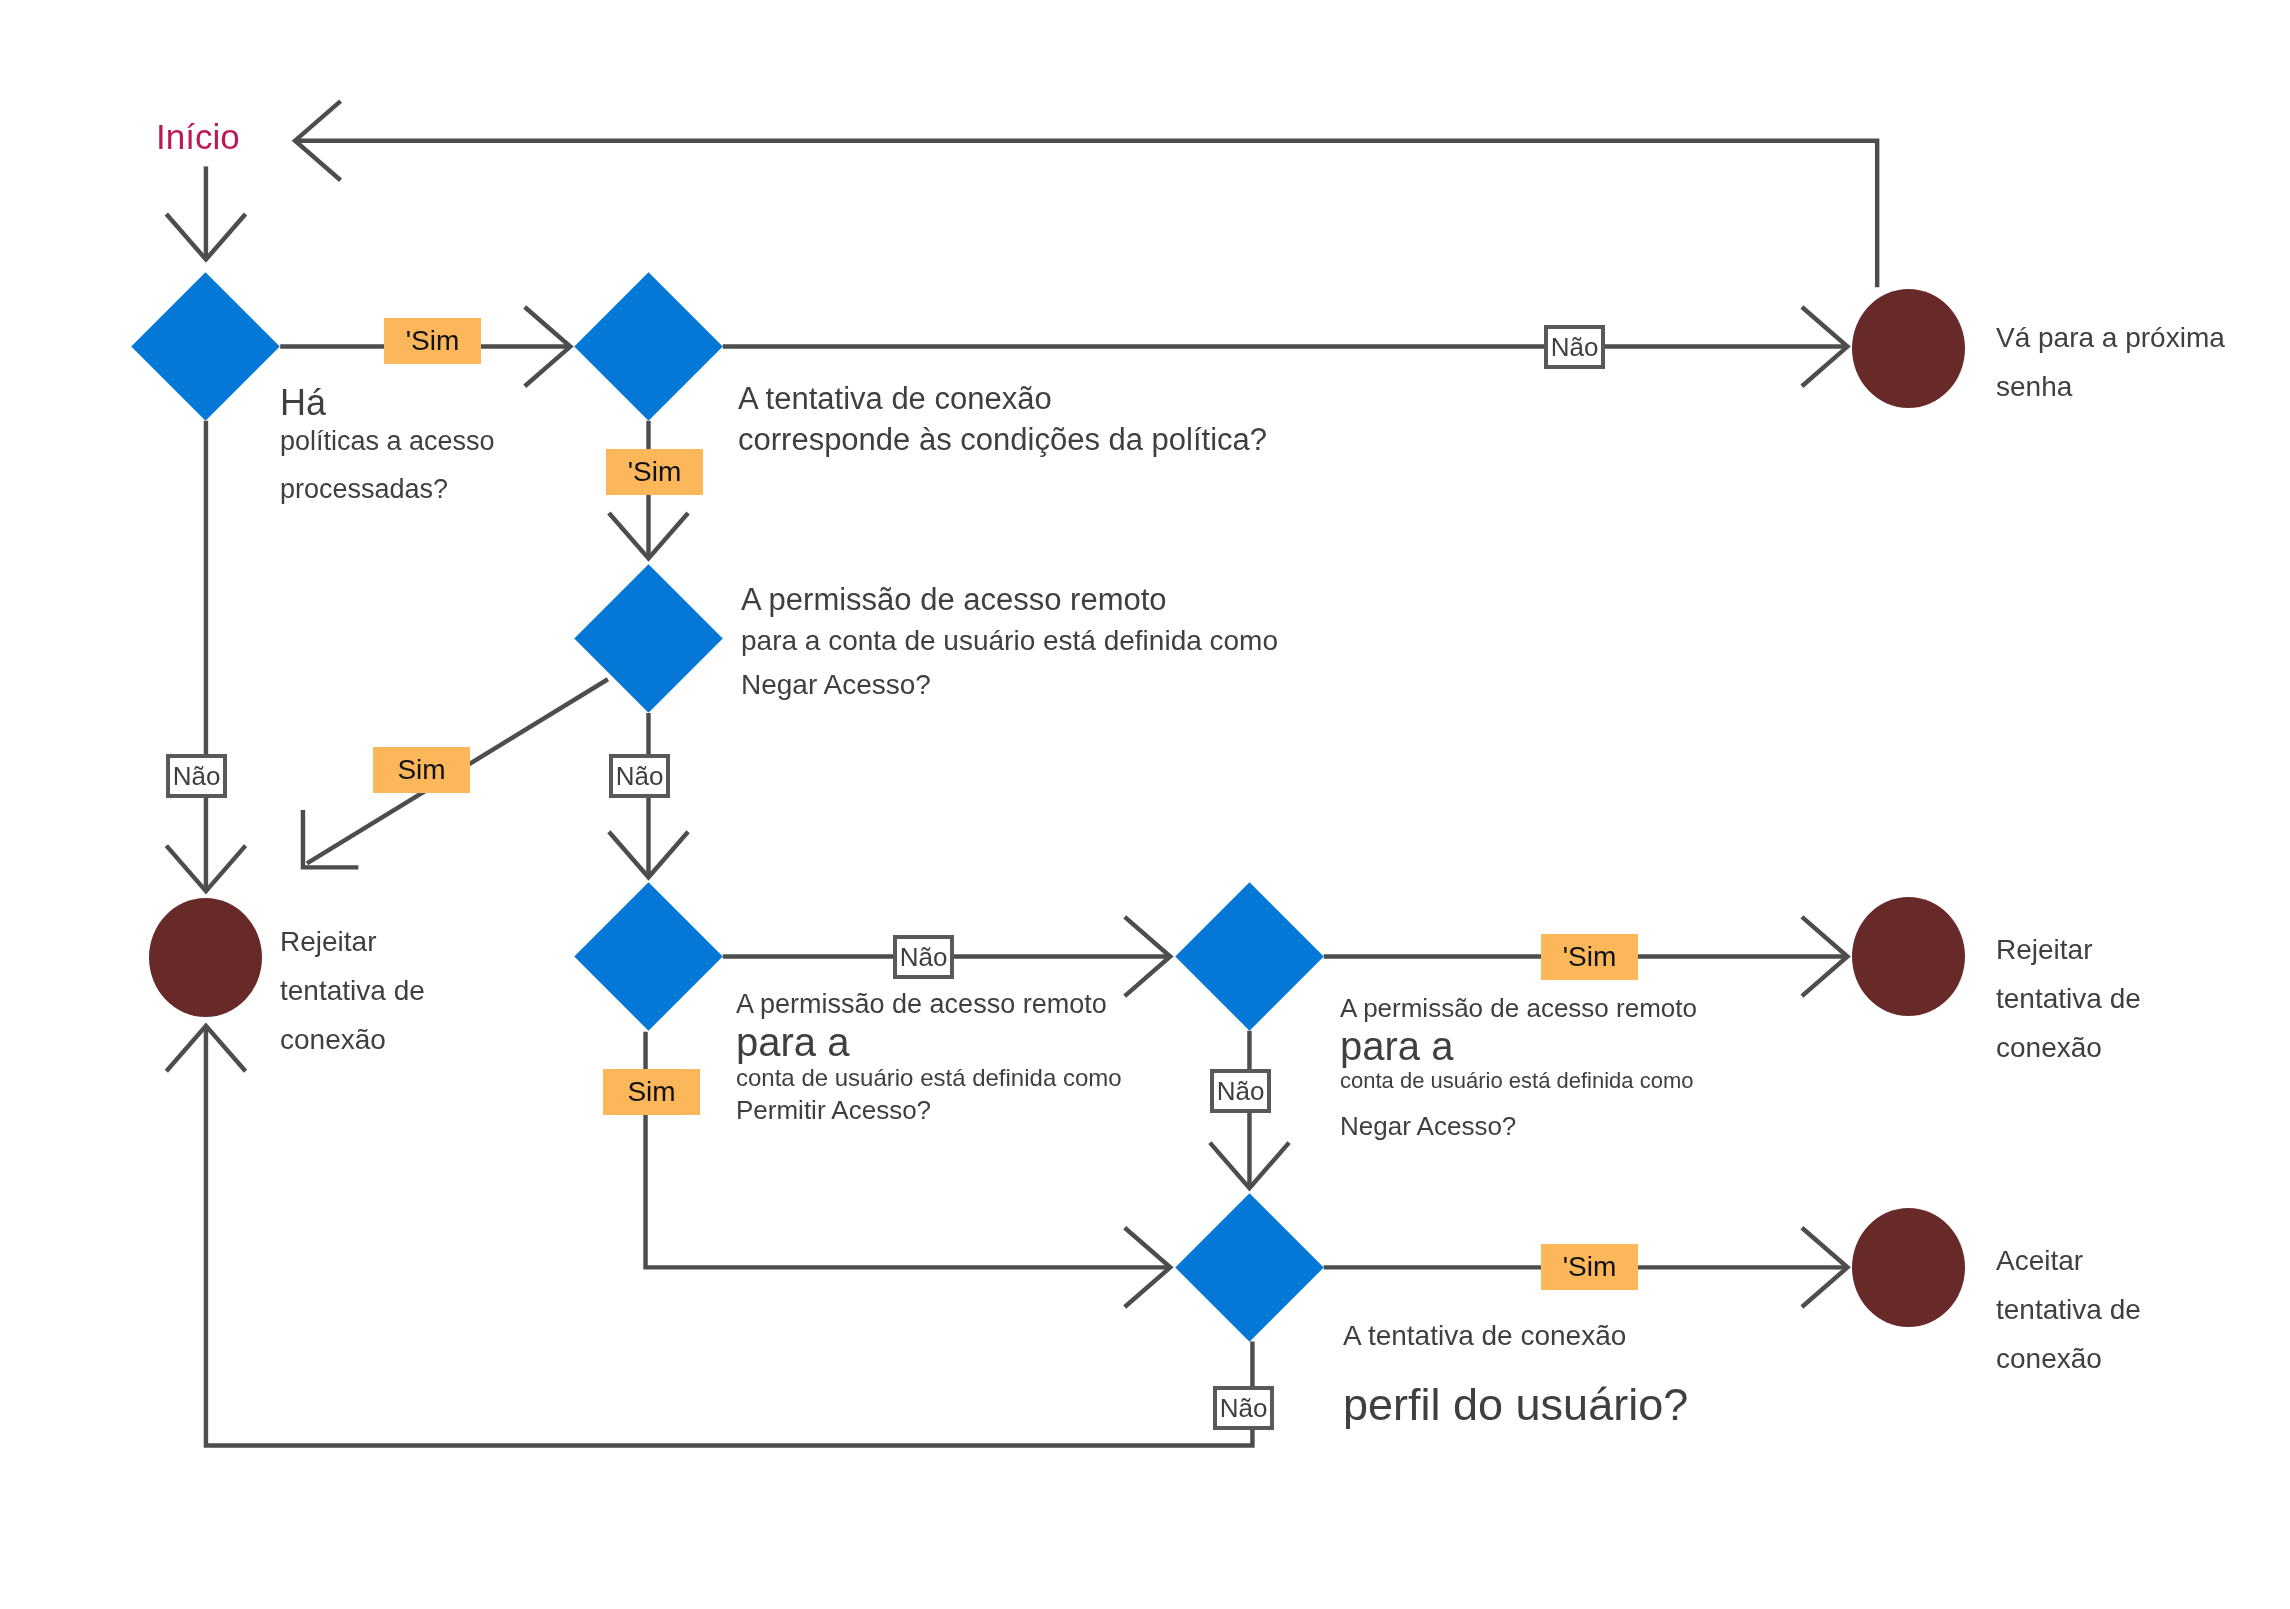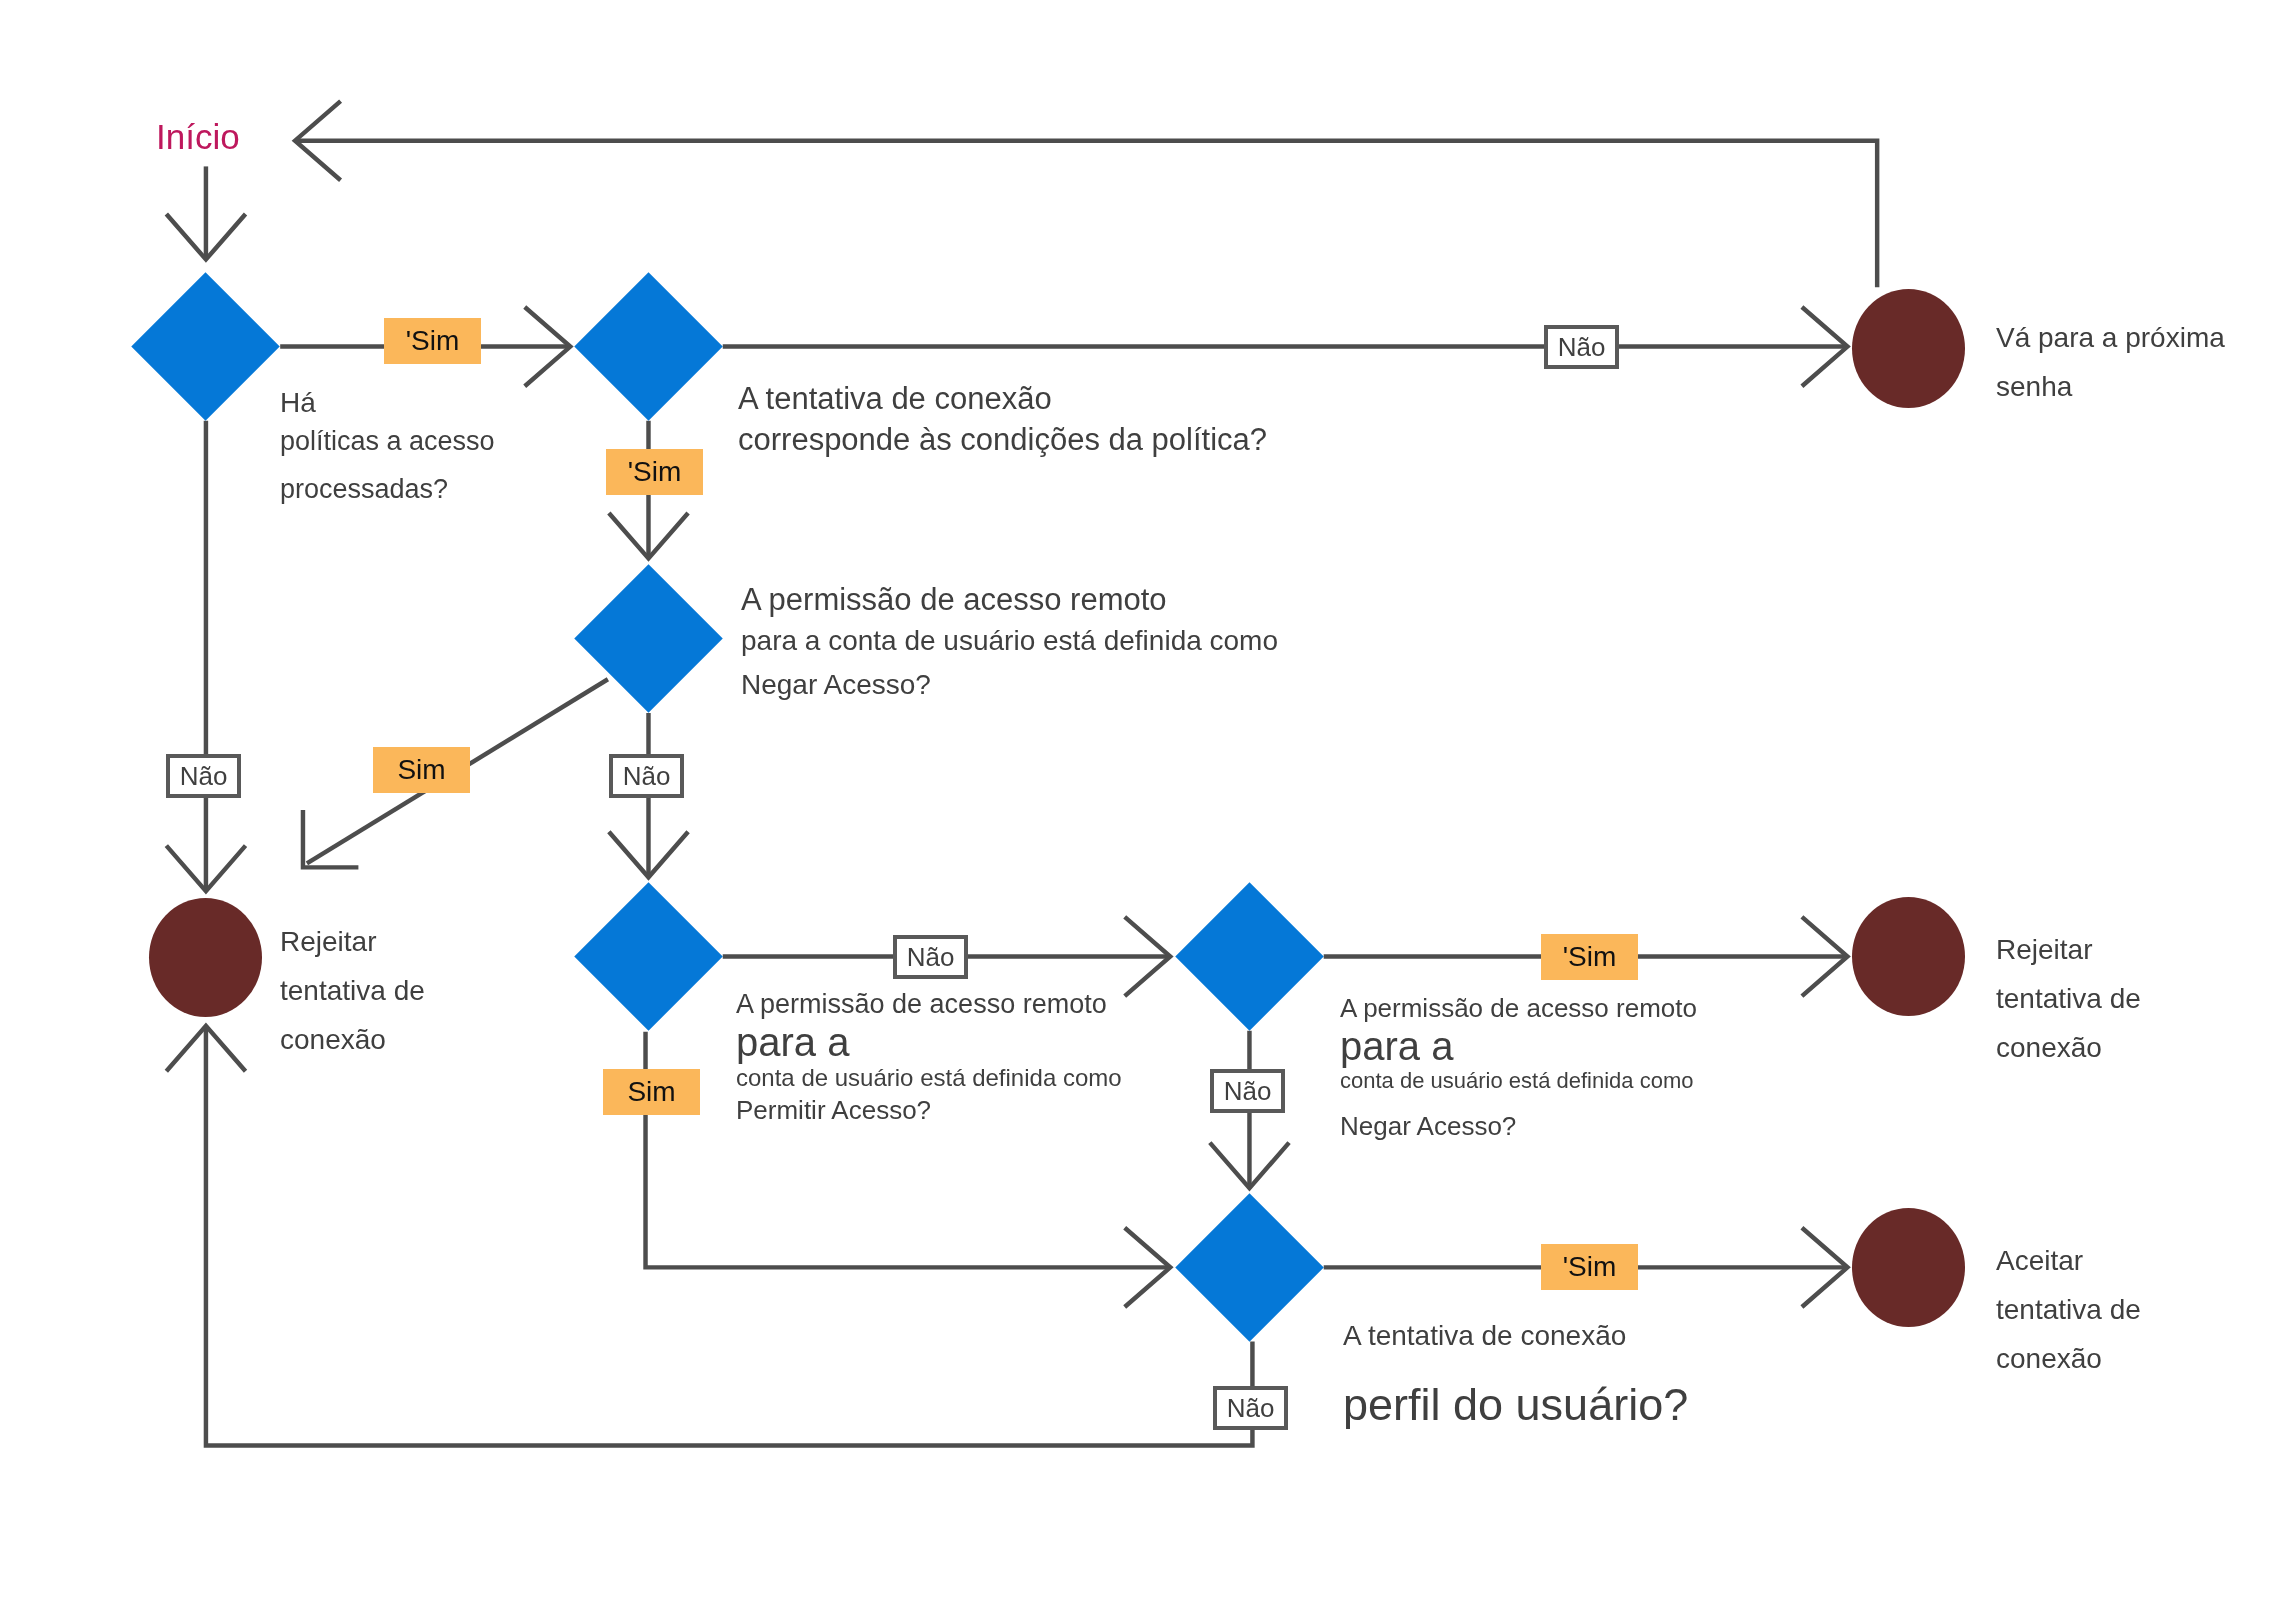--- a/index.html
+++ b/index.html
@@ -13,25 +13,25 @@
   }
   *{box-sizing:border-box;margin:0;padding:0;}
   body{background:#fff;font-family:"Liberation Sans","DejaVu Sans",sans-serif;}
   .canvas{position:relative;width:2291px;height:1610px;background:#fff;overflow:hidden;}
   .edges{position:absolute;left:0;top:0;width:2291px;height:1610px;}
   .edges polyline{fill:none;stroke:var(--connector);stroke-width:4.5;}
   .diamond{position:absolute;width:105px;height:105px;background:var(--decision-fill);transform:rotate(45deg);}
   .terminal{position:absolute;width:113px;height:119px;border-radius:50%;background:var(--terminal-fill);}
   .label-box{position:absolute;display:flex;align-items:center;justify-content:center;}
   .label-box.sim{width:97px;height:46px;background:var(--yes-label-bg);color:#111;font-size:28px;}
-  .label-box.nao{width:75px;height:44px;background:var(--no-label-bg);border:4px solid var(--no-label-border);color:var(--text);font-size:26px;}
+  .label-box.nao{width:61px;height:44px;background:var(--no-label-bg);border:4px solid var(--no-label-border);color:var(--text);font-size:26px;}
   .caption{position:absolute;color:var(--text);}
   .caption .l{display:block;white-space:nowrap;}
   .cap-inicio{font-size:35px;color:#be185d;}
-  .cap-d1 .l0{font-size:28px;line-height:44px;}
+  .cap-d1 .l0{font-size:36px;line-height:44px;}
   .cap-d1 .l1{font-size:27px;line-height:33px;}
   .cap-d1 .l2{font-size:27px;line-height:33px;margin-top:15px;}
   .cap-d2 .l{font-size:31px;line-height:41px;}
   .cap-d3 .l0{font-size:31px;line-height:42px;}
   .cap-d3 .l1{font-size:28px;line-height:40px;}
   .cap-d3 .l2{font-size:28px;line-height:40px;margin-top:4px;}
   .cap-d4 .l0{font-size:27px;line-height:32px;}
   .cap-d4 .l1{font-size:40px;line-height:44px;}
   .cap-d4 .l2{font-size:24px;line-height:28px;}
   .cap-d4 .l3{font-size:26px;line-height:32px;margin-top:2px;}

